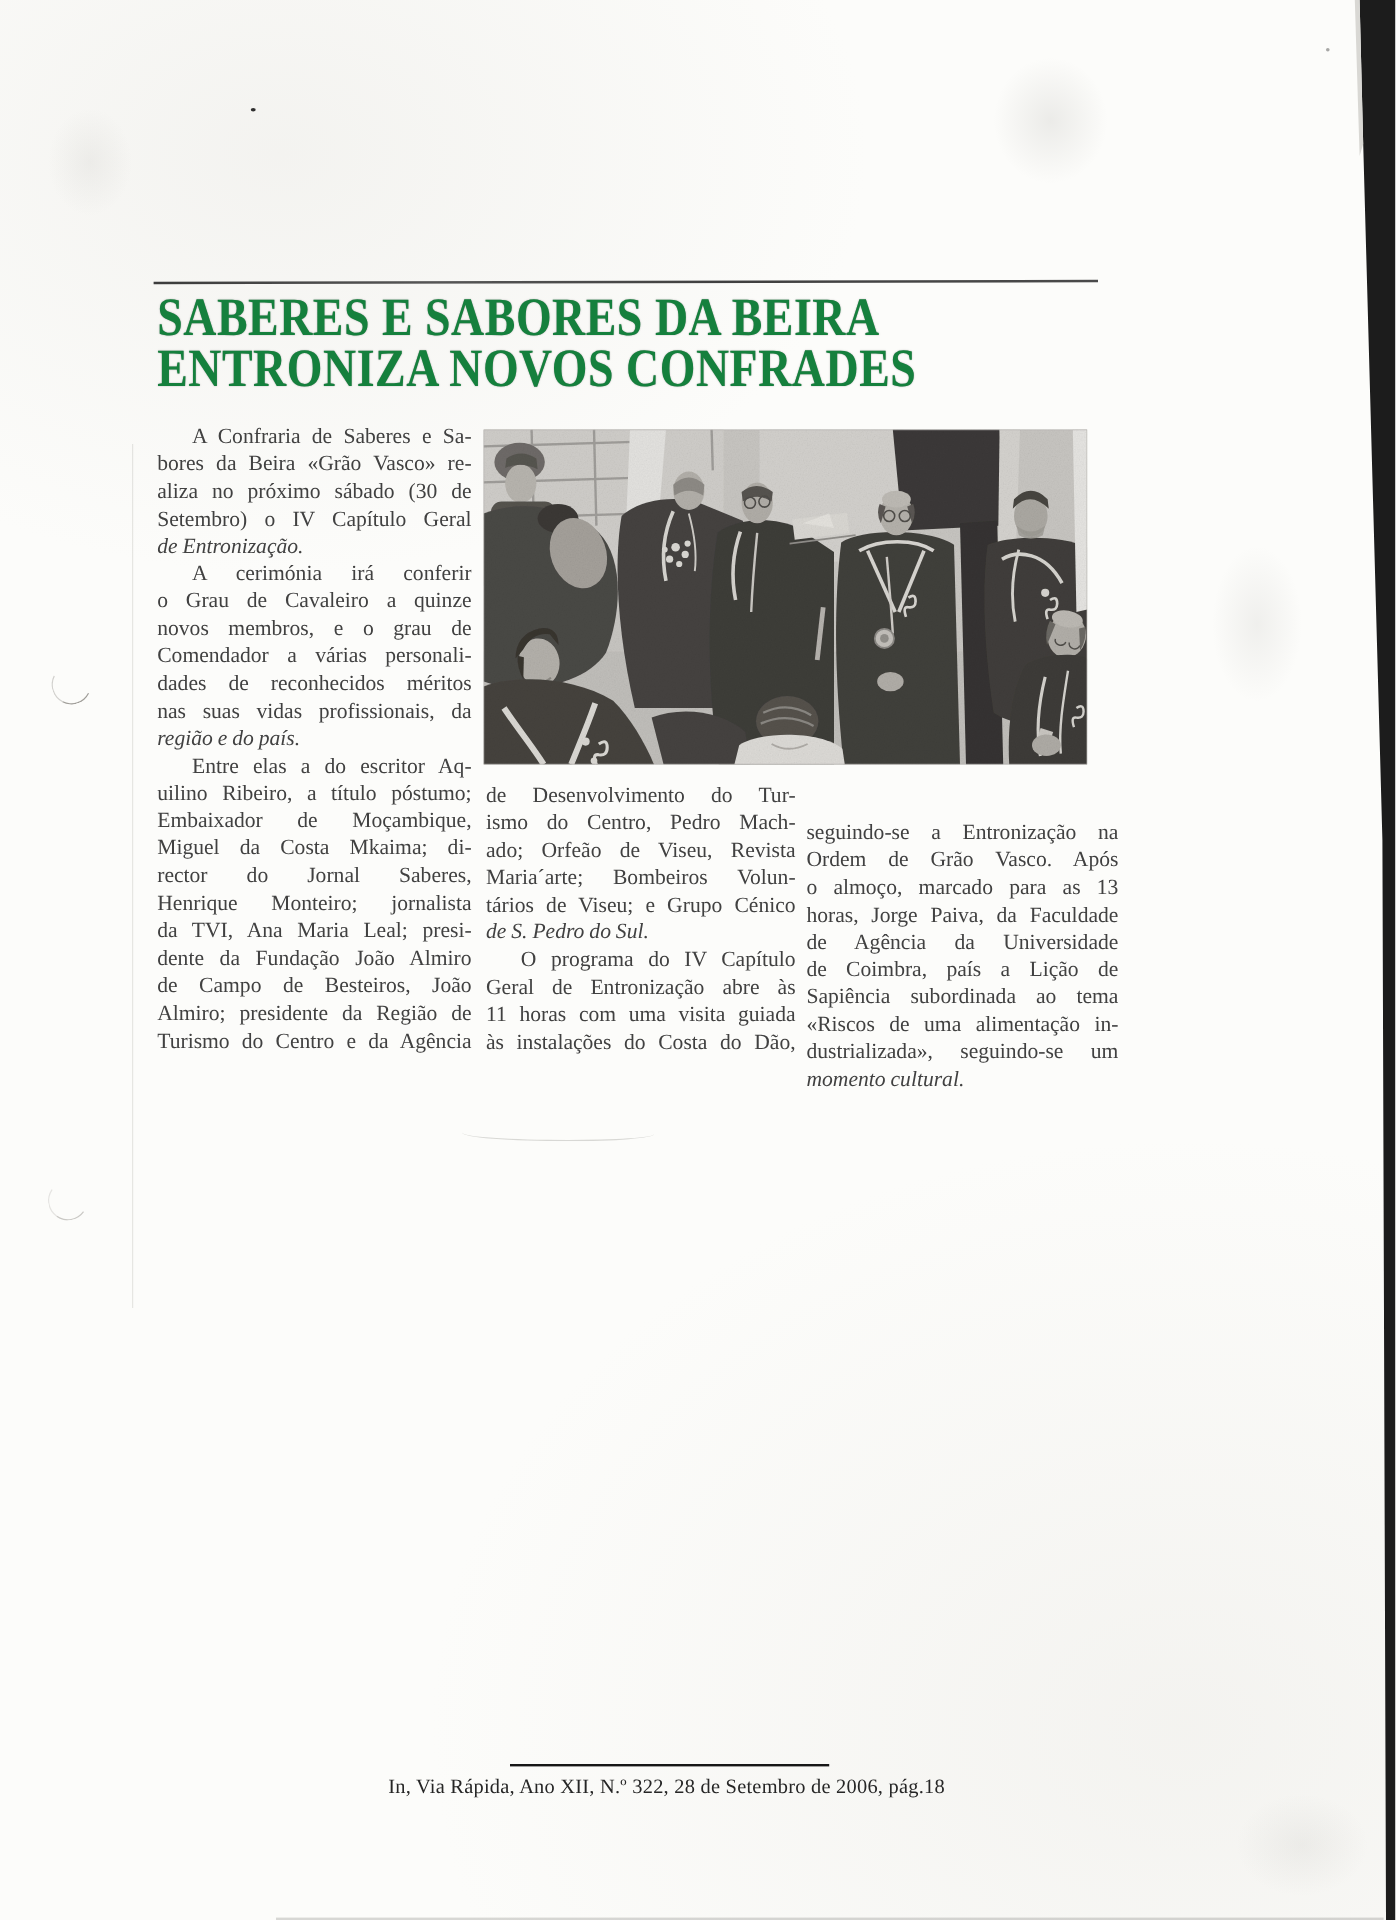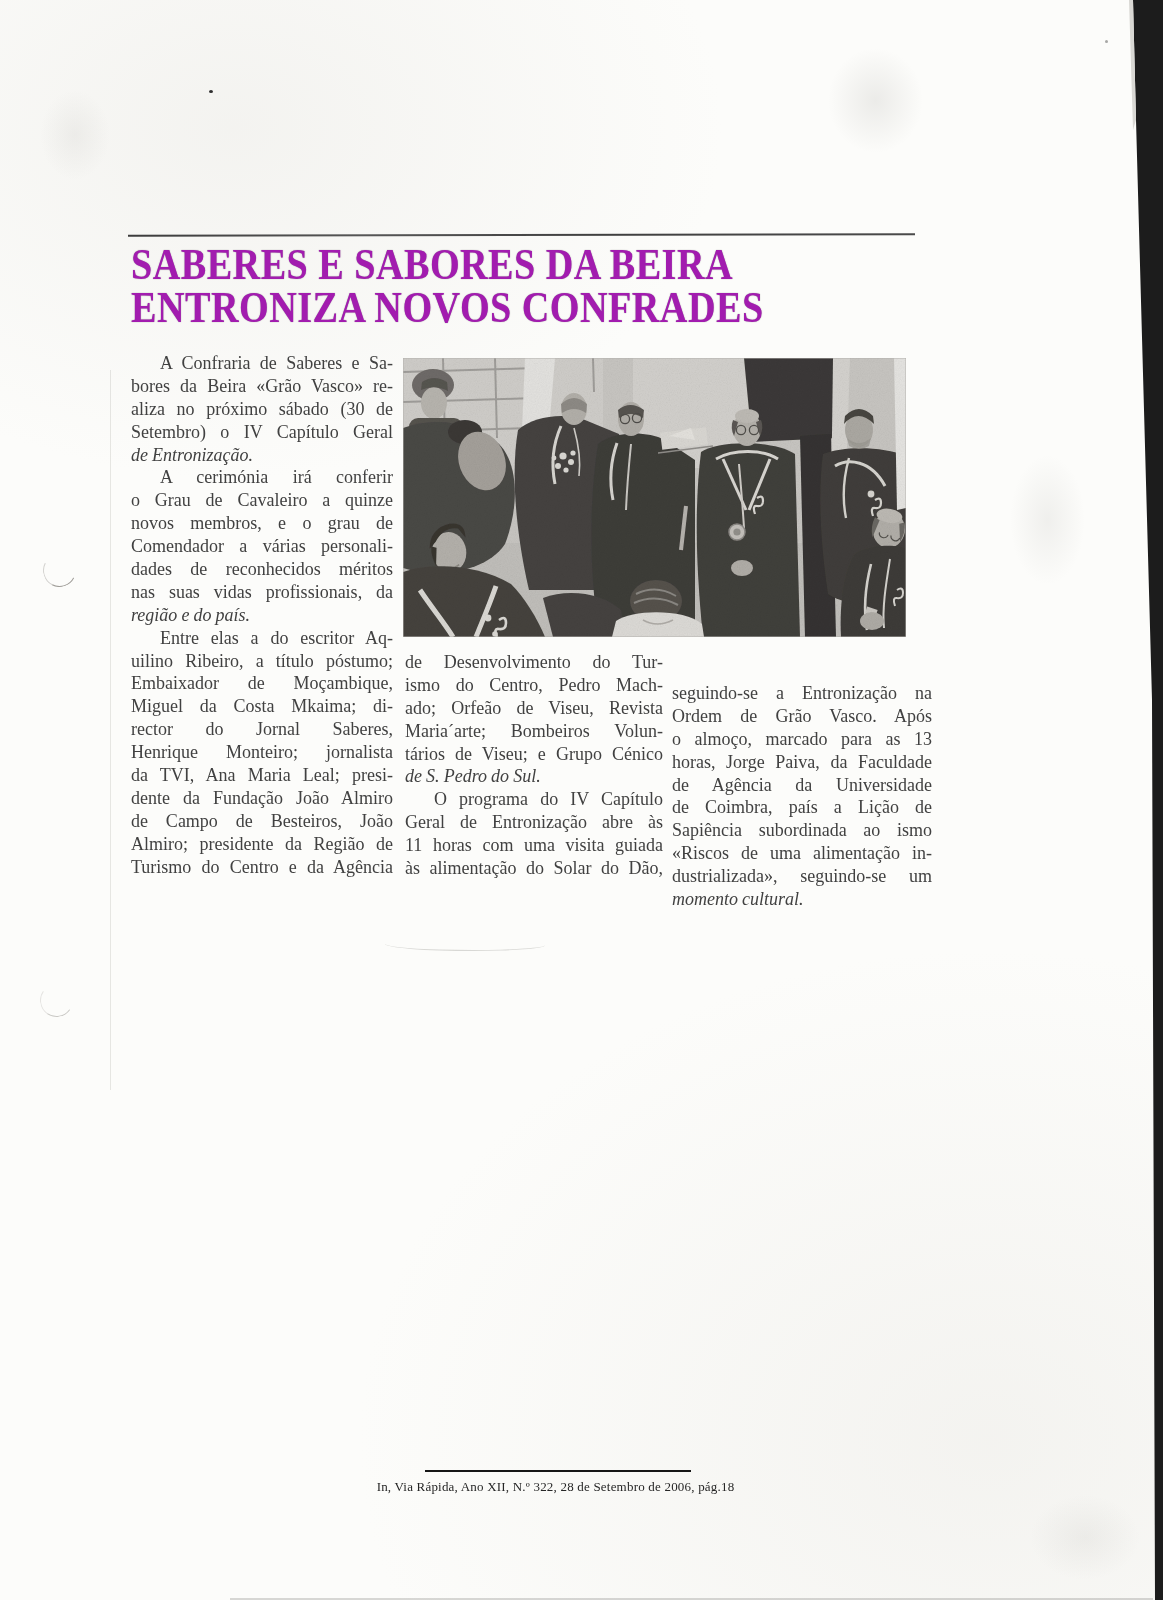--- a/index.html
+++ b/index.html
@@ -12,42 +12,42 @@
     font-family:"Liberation Serif", serif;
     color:#414141;
   }
   .page{position:absolute;inset:0;}
 
   
   .top-rule{position:absolute;left:128px;top:234px;width:787px;height:2px;
     background:linear-gradient(90deg,#3c3c3c,#565656 30%,#404040 60%,#4a4a4a);
     transform:rotate(-0.12deg);}
   .headline{position:absolute;left:131px;top:243px;margin:0;font-weight:bold;
-    font-size:45px;line-height:43px;color:#a21caf;letter-spacing:.5px;
+    font-size:45px;line-height:43px;color:#15803d;letter-spacing:.5px;
     text-shadow:0 0 1.2px rgba(95,95,95,.65);white-space:nowrap;}
   .headline span{display:block;transform:scaleX(.85);transform-origin:left center;}
 
   
   .col{position:absolute;font-size:18px;word-spacing:-.4px;}
   .col .tline{height:22.9px;line-height:22.9px;overflow:hidden;
     text-align:justify;text-align-last:justify;}
   .col .tline.lastline{text-align-last:left;font-style:italic;}
   .col .tline.indent{text-indent:29px;}
   .col1{left:131px;top:352px;width:262px;}
   .col2{left:405px;top:651px;width:258px;}
   .col3{left:672px;top:682px;width:260px;}
 
   
   .photo{position:absolute;left:403px;top:358px;width:503px;height:279px;}
   .photo svg{display:block;}
 
   
   .footer-rule{position:absolute;left:425px;top:1470px;width:266px;height:2px;background:#161616;}
   .footer{position:absolute;left:133px;top:1479px;width:845px;text-align:center;
-    font-size:13px;color:#262626;letter-spacing:.2px;}
+    font-size:17px;color:#262626;letter-spacing:.2px;}
 
   
   .edge-right{position:absolute;right:0;top:0;width:35px;height:1600px;pointer-events:none;}
   .punch{position:absolute;border-radius:50%;border:1.6px solid transparent;}
   .punch1{left:43px;top:554px;width:31px;height:31px;
     border-bottom-color:#a09e99;border-left-color:rgba(160,158,153,.45);transform:rotate(-18deg);}
   .punch2{left:40px;top:984px;width:31px;height:31px;
     border-bottom-color:rgba(160,158,153,.55);border-left-color:rgba(160,158,153,.25);transform:rotate(-10deg);}
   .speck{position:absolute;border-radius:50%;}
   .sp1{left:209px;top:90px;width:4px;height:3px;background:#2e2e2e;}
@@ -244,30 +244,30 @@
   <div class="col col2">
       <div class="tline">de Desenvolvimento do Tur-</div>
       <div class="tline">ismo do Centro, Pedro Mach-</div>
       <div class="tline">ado; Orfeão de Viseu, Revista</div>
       <div class="tline">Maria´arte; Bombeiros Volun-</div>
       <div class="tline">tários de Viseu; e Grupo Cénico</div>
       <div class="tline lastline">de S. Pedro do Sul.</div>
       <div class="tline indent">O programa do IV Capítulo</div>
       <div class="tline">Geral de Entronização abre às</div>
       <div class="tline">11 horas com uma visita guiada</div>
-      <div class="tline">às alimentação do Solar do Dão,</div>
+      <div class="tline">às instalações do Costa do Dão,</div>
     </div>
   <div class="col col3">
       <div class="tline">seguindo-se a Entronização na</div>
       <div class="tline">Ordem de Grão Vasco. Após</div>
       <div class="tline">o almoço, marcado para as 13</div>
       <div class="tline">horas, Jorge Paiva, da Faculdade</div>
       <div class="tline">de Agência da Universidade</div>
       <div class="tline">de Coimbra, país a Lição de</div>
-      <div class="tline">Sapiência subordinada ao ismo</div>
+      <div class="tline">Sapiência subordinada ao tema</div>
       <div class="tline">«Riscos de uma alimentação in-</div>
       <div class="tline">dustrializada», seguindo-se um</div>
       <div class="tline lastline">momento cultural.</div>
     </div>
 
   <div class="footer-rule"></div>
   <div class="footer">In, Via Rápida, Ano XII, N.º 322, 28 de Setembro de 2006, pág.18</div>
 
   <svg class="edge-right" viewBox="0 0 35 1600" preserveAspectRatio="none">
     <polygon points="5,0 35,0 35,1600 27,1600 24,700 8,120" fill="#1c1c1c"></polygon>

